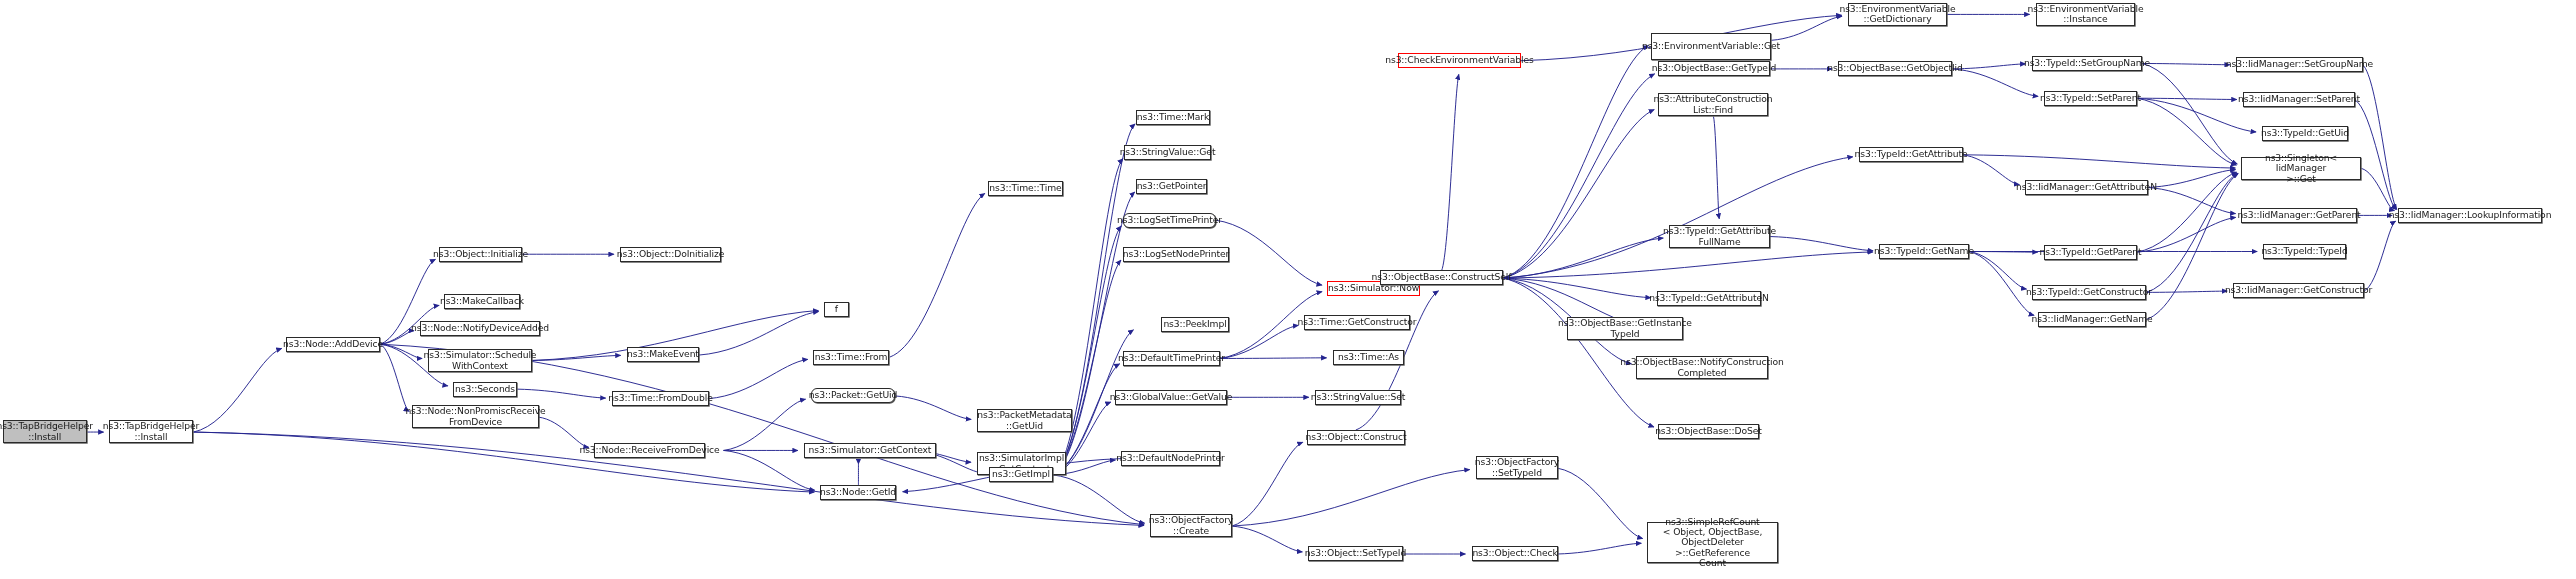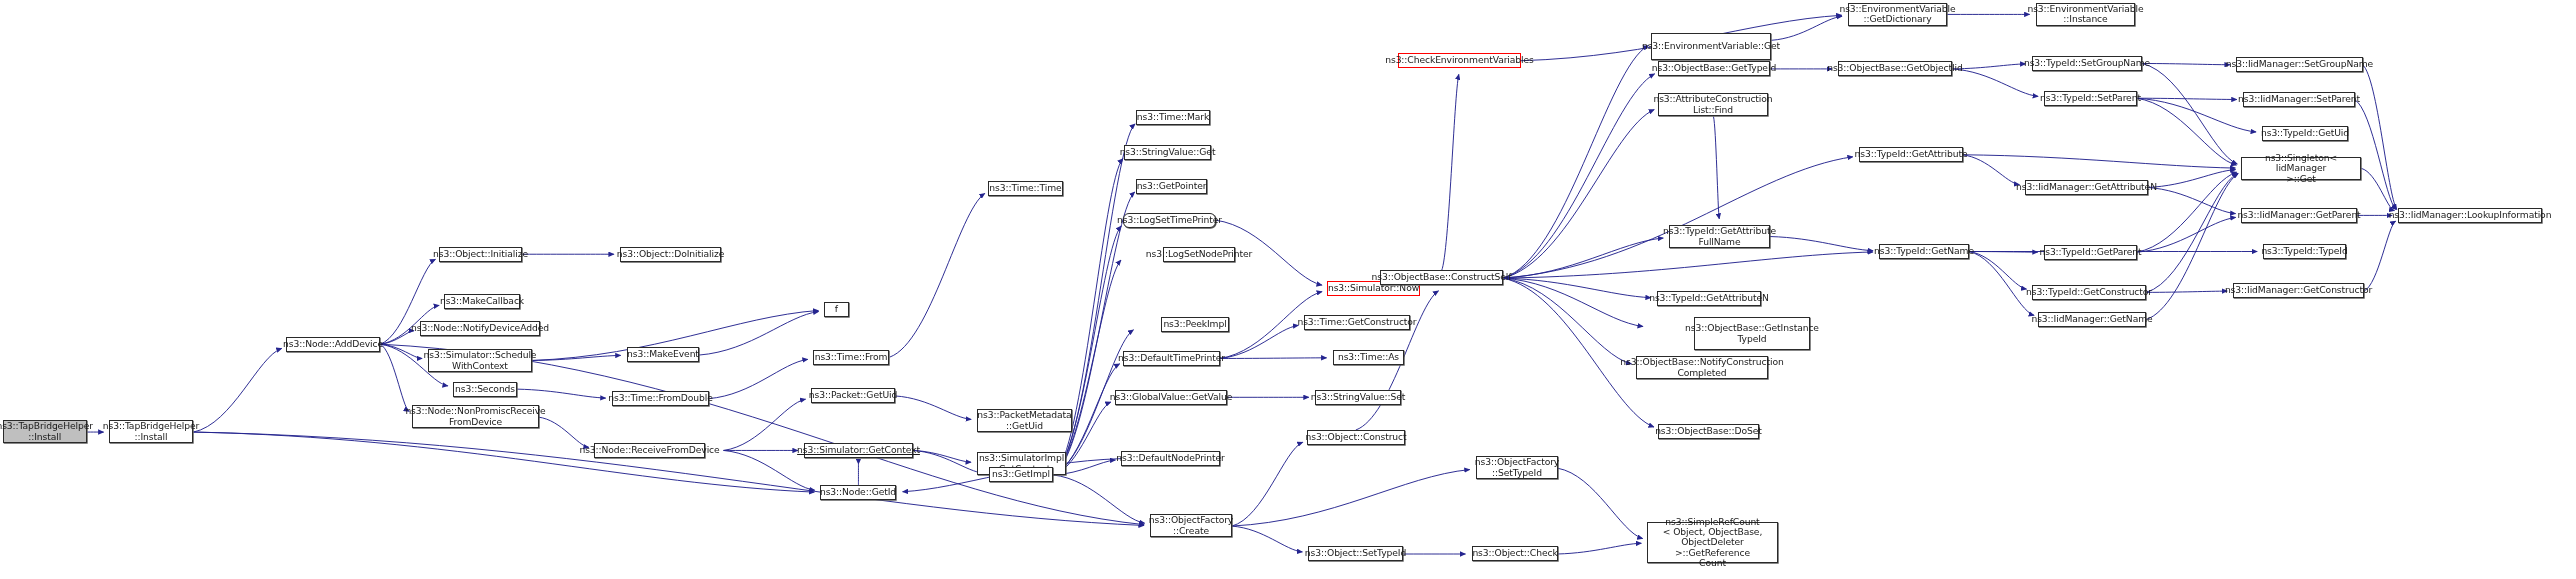--- a/index.html
+++ b/index.html
@@ -150,34 +150,34 @@
       <div class="node" style="left: 428px; top: 349px; width: 104px; height: 23px;">ns3::Simulator::Schedule
 WithContext</div>
       <div class="node" style="left: 453px; top: 382px; width: 64px; height: 15px;">ns3::Seconds</div>
       <div class="node" style="left: 412px; top: 405px; width: 127px; height: 23px;">ns3::Node::NonPromiscReceive
 FromDevice</div>
       <div class="node" style="left: 627px; top: 347px; width: 72px; height: 15px;">ns3::MakeEvent</div>
       <div class="node" style="left: 612px; top: 391px; width: 97px; height: 15px;">ns3::Time::FromDouble</div>
       <div class="node" style="left: 594px; top: 443px; width: 111px; height: 15px;">ns3::Node::ReceiveFromDevice</div>
       <div class="node" style="left: 824px; top: 302px; width: 24.5px; height: 15px;">f</div>
       <div class="node" style="left: 813px; top: 350px; width: 76px; height: 15px;">ns3::Time::From</div>
-      <div class="node" style="left: 811px; top: 388px; width: 84px; height: 15px;">ns3::Packet::GetUid</div>
-      <div class="node" style="left: 804px; top: 443px; width: 109px; height: 15px; text-decoration: underline;">ns3::Simulator::GetContext</div>
+      <div class="node" style="left: 811px; top: 388px; width: 84px; height: 15px; border-radius: 6px;">ns3::Packet::GetUid</div>
+      <div class="node" style="left: 804px; top: 443px; width: 132px; height: 15px;">ns3::Simulator::GetContext</div>
       <div class="node" style="left: 820px; top: 485px; width: 76px; height: 15px;">ns3::Node::GetId</div>
       <div class="node" style="left: 988px; top: 181px; width: 75px; height: 15px;">ns3::Time::Time</div>
       <div class="node" style="left: 977px; top: 409px; width: 95px; height: 23px;">ns3::PacketMetadata
 ::GetUid</div>
       <div class="node" style="left: 977px; top: 452px; width: 89px; height: 23px;">ns3::SimulatorImpl
 ::GetContext</div>
       <div class="node" style="left: 989px; top: 467px; width: 64px; height: 15px;">ns3::GetImpl</div>
       <div class="node" style="left: 1136px; top: 110px; width: 74px; height: 15px;">ns3::Time::Mark</div>
       <div class="node" style="left: 1124px; top: 145px; width: 87px; height: 15px;">ns3::StringValue::Get</div>
       <div class="node" style="left: 1136px; top: 179px; width: 71px; height: 15px;">ns3::GetPointer</div>
       <div class="node" style="left: 1123px; top: 213px; width: 93px; height: 15px; border-radius: 6px;">ns3::LogSetTimePrinter</div>
-      <div class="node" style="left: 1123px; top: 247px; width: 72px; height: 15px; margin-left: 40px;">ns3::LogSetNodePrinter</div>
+      <div class="node" style="left: 1123px; top: 247px; width: 106px; height: 15px;">ns3::LogSetNodePrinter</div>
       <div class="node" style="left: 1161px; top: 317px; width: 68px; height: 15px;">ns3::PeekImpl</div>
       <div class="node" style="left: 1123px; top: 351px; width: 97px; height: 15px;">ns3::DefaultTimePrinter</div>
       <div class="node" style="left: 1115px; top: 390px; width: 112px; height: 15px;">ns3::GlobalValue::GetValue</div>
       <div class="node" style="left: 1121px; top: 451px; width: 99px; height: 15px;">ns3::DefaultNodePrinter</div>
       <div class="node" style="left: 1150px; top: 514px; width: 82px; height: 23px;">ns3::ObjectFactory
 ::Create</div>
       <div class="node hl" style="left: 1327px; top: 281px; width: 93px; height: 15px;">ns3::Simulator::Now</div>
       <div class="node" style="left: 1304px; top: 315px; width: 106px; height: 15px;">ns3::Time::GetConstructor</div>
       <div class="node" style="left: 1333px; top: 350px; width: 71px; height: 15px;">ns3::Time::As</div>
       <div class="node" style="left: 1315px; top: 390px; width: 86px; height: 15px;">ns3::StringValue::Set</div>
@@ -192,21 +192,21 @@
 Count</div>
       <div class="node hl" style="left: 1398px; top: 53px; width: 123px; height: 15px;">ns3::CheckEnvironmentVariables</div>
       <div class="node" style="left: 1380px; top: 270px; width: 123px; height: 15px;">ns3::ObjectBase::ConstructSelf</div>
       <div class="node" style="left: 1651px; top: 33px; width: 120px; height: 27px;">ns3::EnvironmentVariable::Get</div>
       <div class="node" style="left: 1658px; top: 61px; width: 112px; height: 15px;">ns3::ObjectBase::GetTypeId</div>
       <div class="node" style="left: 1658px; top: 93px; width: 110px; height: 23px;">ns3::AttributeConstruction
 List::Find</div>
       <div class="node" style="left: 1669px; top: 225px; width: 101px; height: 23px;">ns3::TypeId::GetAttribute
 FullName</div>
       <div class="node" style="left: 1657px; top: 291px; width: 104px; height: 15px;">ns3::TypeId::GetAttributeN</div>
-      <div class="node" style="left: 1694px; top: 317px; width: 116px; height: 33px;">ns3::ObjectBase::GetInstance
+      <div class="node" style="left: 1567px; top: 317px; width: 116px; height: 23px;">ns3::ObjectBase::GetInstance
 TypeId</div>
       <div class="node" style="left: 1636px; top: 356px; width: 132px; height: 23px;">ns3::ObjectBase::NotifyConstruction
 Completed</div>
       <div class="node" style="left: 1658px; top: 424px; width: 101px; height: 15px;">ns3::ObjectBase::DoSet</div>
       <div class="node" style="left: 1848px; top: 2.7px; width: 99px; height: 23px;">ns3::EnvironmentVariable
 ::GetDictionary</div>
       <div class="node" style="left: 2036px; top: 2.7px; width: 99px; height: 23px;">ns3::EnvironmentVariable
 ::Instance</div>
       <div class="node" style="left: 1838px; top: 61px; width: 114px; height: 15px;">ns3::ObjectBase::GetObjectIid</div>
       <div class="node" style="left: 2032px; top: 56px; width: 110px; height: 15px;">ns3::TypeId::SetGroupName</div>

